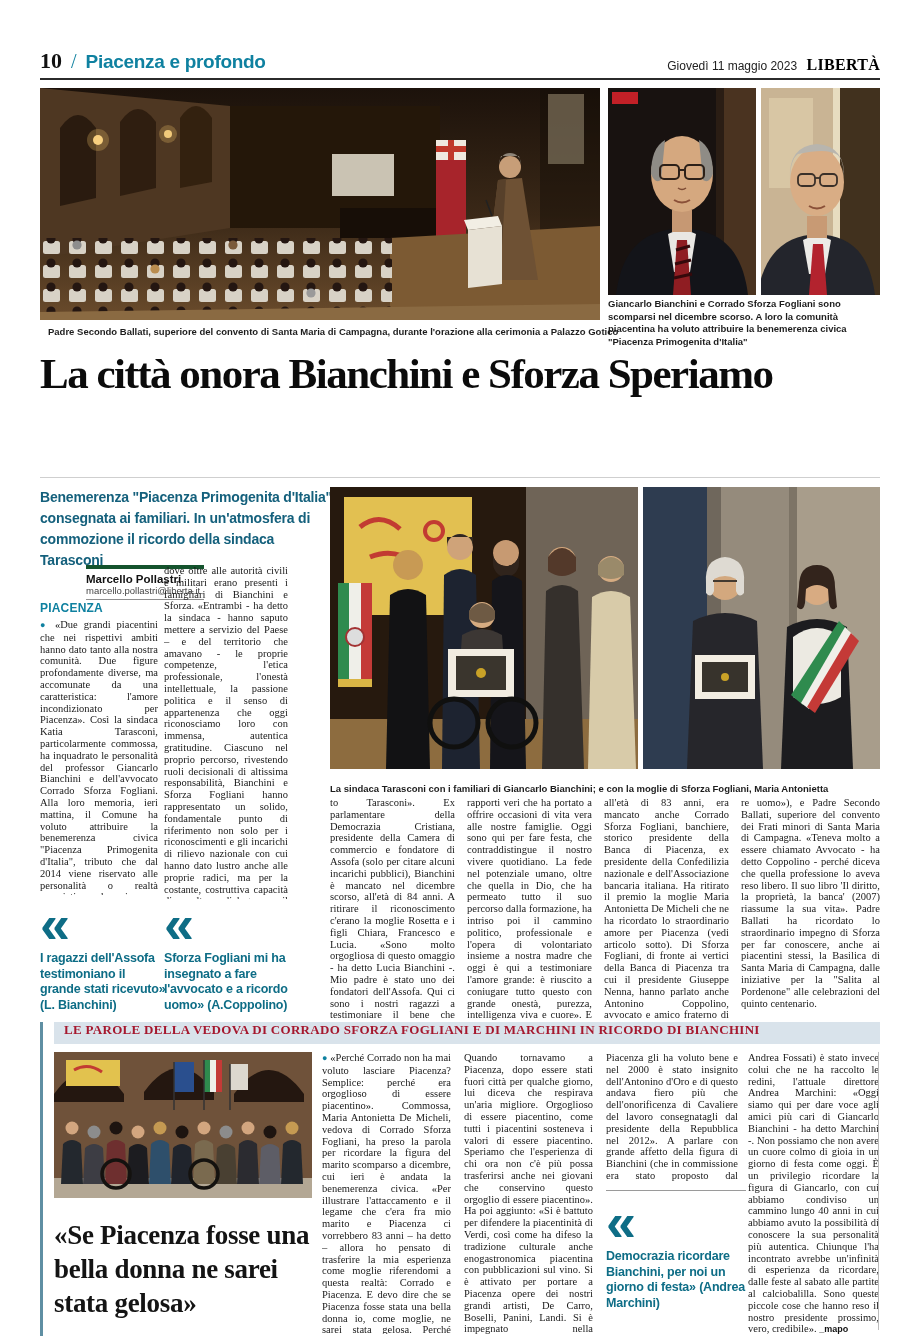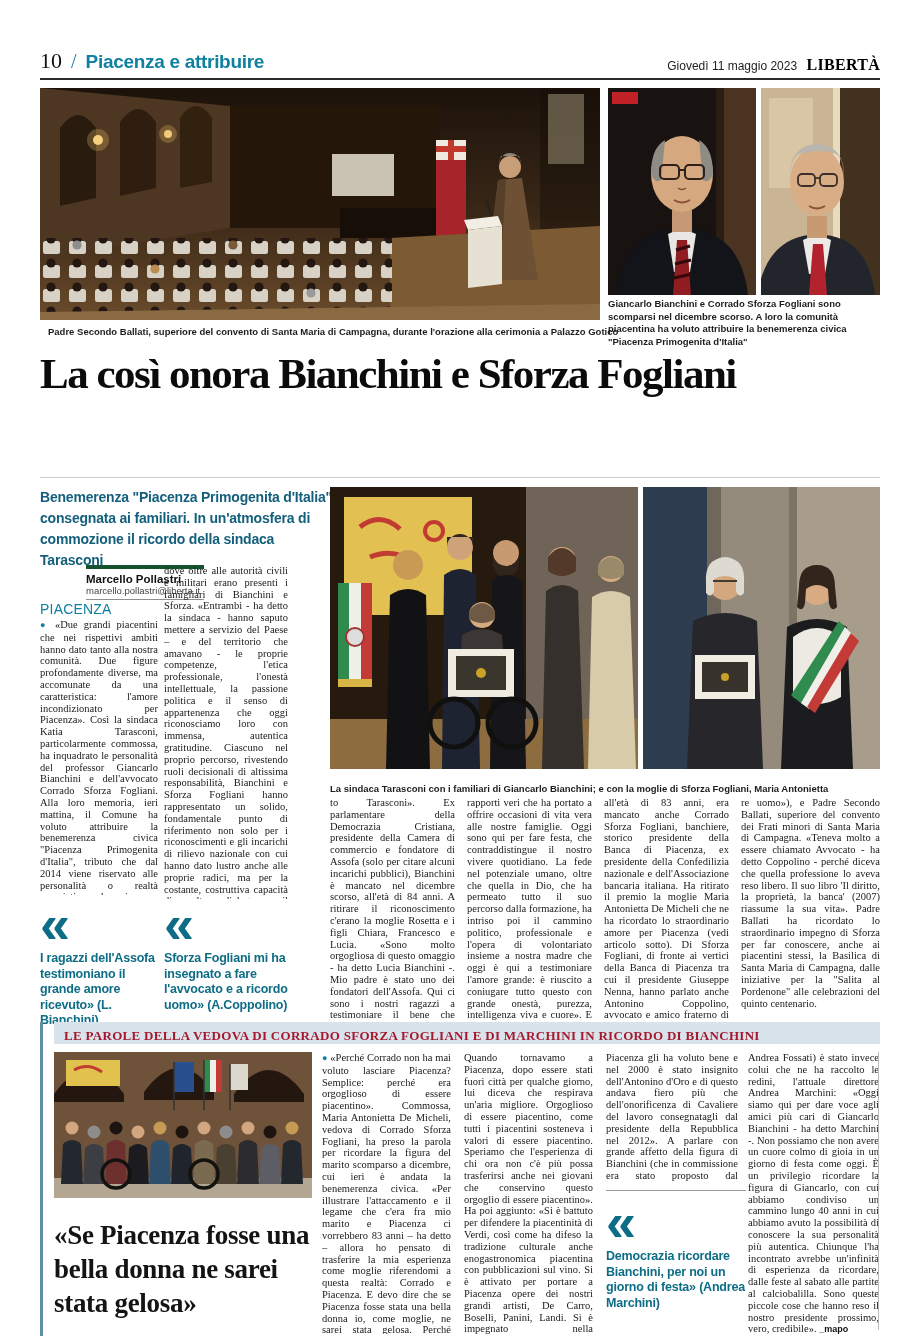--- a/index.html
+++ b/index.html
@@ -9,21 +9,21 @@
     --teal-dark:#136f88;
     --maroon:#a5182e;
   }
   *{margin:0;padding:0;box-sizing:border-box;}
   body{background:#ffffff;font-family:var(--serif);}
   .page{position:relative;width:920px;height:1336px;background:#fff;overflow:hidden;color:#1a1a1a;}
   .abs{position:absolute;}
 
   
   .masthead{left:40px;top:44px;width:840px;display:flex;justify-content:space-between;align-items:flex-end;height:30px;}
-  .page-num{font-family:var(--serif);font-weight:normal;font-size:22px;color:#111;}
+  .page-num{font-family:var(--serif);font-weight:bold;font-size:22px;color:#111;}
   .slash{color:var(--teal);font-size:20px;margin:0 5px;font-weight:normal;}
   .section-name{color:var(--teal);font-family:var(--sans);font-weight:bold;font-size:19px;letter-spacing:-0.3px;}
   .mh-right{font-family:var(--sans);font-size:12px;color:#222;}
   .mh-logo{font-family:var(--serif);font-weight:bold;font-size:16px;letter-spacing:0.3px;margin-left:6px;color:#000;}
   .top-rule{left:40px;top:78px;width:840px;height:2px;background:#2b2b2b;}
 
   
   .photo{overflow:hidden;background:#222;}
   .photo svg{display:block;}
   .caption{font-family:var(--sans);font-weight:bold;font-size:9.5px;line-height:12.5px;color:#1d1d1d;}
@@ -34,42 +34,42 @@
 
   .article-rule{left:40px;top:477px;width:840px;height:1px;background:#cfcfcf;}
 
   
   .article{left:40px;top:485px;width:840px;height:556px;}
   .standfirst{left:0;top:2px;width:296px;font-family:var(--sans);font-weight:bold;
     font-size:14px;line-height:21px;letter-spacing:-0.2px;color:#14607c;}
   .byline-box{left:0;top:80px;width:118px;border-top:4px solid #14532d;border-bottom:1px solid #8f8f8f;padding:4px 0 3px;margin-left:46px;}
   .byline-name{font-family:var(--sans);font-weight:bold;font-size:11.5px;color:#111;display:block;}
   .byline-email{font-family:var(--sans);font-size:9.5px;color:#444;display:block;}
-  .location{left:0;top:116px;font-family:var(--sans);font-weight:normal;font-size:14px;color:var(--teal);letter-spacing:0.2px;}
+  .location{left:0;top:116px;font-family:var(--sans);font-weight:bold;font-size:12px;color:var(--teal);letter-spacing:0.2px;}
   .body-text{font-family:var(--serif);font-size:10.5px;line-height:11.8px;text-align:justify;color:#191919;overflow:hidden;}
   .bullet{color:var(--teal);font-size:9px;}
   .c1{left:0;top:134px;width:118px;height:276px;}
   .c2{left:124px;top:80px;width:124px;height:334px;}
   .c3{left:290px;top:312px;width:125px;height:242px;}
   .c4{left:427px;top:312px;width:125px;height:242px;}
   .c5{left:564px;top:312px;width:125px;height:242px;}
   .c6{left:701px;top:312px;width:139px;height:242px;}
   .mid-caption{left:290px;top:290px;width:550px;margin-top:8px;}
 
   .pullquote .pq-glyph{font-family:var(--sans);font-weight:bold;font-size:54px;line-height:38px;
     letter-spacing:-4px;color:#0e6d86;}
   .pullquote .pq-text{font-family:var(--sans);font-weight:bold;font-size:12.5px;line-height:15.5px;
     color:#0e6d86;margin-top:8px;letter-spacing:-0.2px;}
   .q1{left:0;top:420px;width:128px;}
   .q2{left:124px;top:420px;width:134px;}
 
   
   .bottom{left:40px;top:1022px;width:840px;height:314px;}
   .b-bar{left:0;top:0;width:3px;height:314px;background:#5f8fa3;}
-  .b-kicker{left:14px;top:0;width:826px;height:22px;background:#d9e3eb;display:flex;align-items:flex-end;padding-left:10px;}
+  .b-kicker{left:14px;top:0;width:826px;height:22px;background:#d9e3eb;display:flex;align-items:flex-start;padding-left:10px;}
   .b-kicker-text{font-family:var(--serif);font-weight:bold;font-size:13px;letter-spacing:0.3px;color:var(--maroon);}
   .b-photo{left:14px;top:30px;width:258px;height:146px;}
   .b-quote-left{left:14px;top:196px;width:276px;font-family:var(--serif);font-weight:bold;
     font-size:27px;line-height:34px;letter-spacing:-0.3px;color:#141414;}
   .b1{left:282px;top:30px;width:129px;height:282px;}
   .b2{left:424px;top:30px;width:129px;height:282px;}
   .b3{left:566px;top:30px;width:132px;height:130px;}
   .b4{left:708px;top:30px;width:131px;height:282px;}
   .b-quote-right{left:566px;top:168px;width:140px;border-top:1px solid #9a9a9a;padding-top:12px;}
   .b-rrule{left:838px;top:30px;width:1px;height:278px;background:#bcbcbc;}
@@ -77,21 +77,21 @@
 </style>
 </head>
 <body>
 
 <div class="page">
 
   <header class="abs masthead">
     <div>
       <span class="page-num">10</span>
       <span class="slash">/</span>
-      <span class="section-name">Piacenza e attribuire</span>
+      <span class="section-name">Piacenza e profondo</span>
     </div>
     <div class="mh-right">
       <span>Giovedì 11 maggio 2023</span>
       <span class="mh-logo">LIBERTÀ</span>
     </div>
   </header>
   <div class="abs top-rule"></div>
 
   <div class="abs photo" style="left:40px;top:88px;width:560px;height:232px;">
     <svg viewBox="0 0 560 232" width="560" height="232">
@@ -181,21 +181,21 @@
       <path d="M29,92 q-2,-34 27,-36 q29,2 27,36 q0,-22 -8,-26 q-10,-6 -38,0 q-8,6 -8,26 Z" fill="#b8b5ae"></path>
       <rect x="37" y="86" width="17" height="12" rx="4" fill="none" stroke="#3a3029" stroke-width="1.8"></rect>
       <rect x="59" y="86" width="17" height="12" rx="4" fill="none" stroke="#3a3029" stroke-width="1.8"></rect>
       <line x1="54" y1="90" x2="59" y2="90" stroke="#3a3029" stroke-width="1.8"></line>
       <path d="M48,118 q8,5 16,0" stroke="#8a5038" stroke-width="2" fill="none"></path>
     </svg>
   </div>
   <p class="abs caption" style="left:608px;top:298px;width:272px;">Giancarlo Bianchini e Corrado Sforza Fogliani sono scomparsi nel dicembre scorso. A loro la comunità piacentina ha voluto attribuire la benemerenza civica "Piacenza Primogenita d'Italia"</p>
 
   <h1 class="abs headline">
-    <span style="display:block;">La così onora Bianchini e Sforza Fogliani</span>
+    <span style="display:block;">La città onora Bianchini e Sforza Speriamo</span>
   </h1>
   <div class="abs article-rule"></div>
 
   <section class="abs article">
     <p class="abs standfirst">Benemerenza "Piacenza Primogenita d'Italia" consegnata ai familiari. In un'atmosfera di commozione il ricordo della sindaca Tarasconi</p>
 
     <div class="abs byline-box">
       <span class="byline-name">Marcello Pollastri</span>
       <span class="byline-email">marcello.pollastri@liberta.it</span>
     </div>
@@ -266,21 +266,21 @@
     </div>
     <p class="abs caption mid-caption">La sindaca Tarasconi con i familiari di Giancarlo Bianchini; e con la moglie di Sforza Fogliani, Maria Antonietta</p>
 
     <p class="abs body-text c3">to Tarasconi». Ex parlamentare della Democrazia Cristiana, presidente della Camera di commercio e fondatore di Assofa (solo per citare alcuni incarichi pubblici), Bianchini è mancato nel dicembre scorso, all'età di 84 anni. A ritirare il riconoscimento c'erano la moglie Rosetta e i figli Chiara, Francesco e Lucia. «Sono molto orgogliosa di questo omaggio - ha detto Lucia Bianchini -. Mio padre è stato uno dei fondatori dell'Assofa. Qui ci sono i nostri ragazzi a testimoniare il bene che hanno ricevuto, l'amore e il senso dell'amicizia profondo dei</p>
     <p class="abs body-text c4">rapporti veri che ha portato a offrire occasioni di vita vera alle nostre famiglie. Oggi sono qui per fare festa, che contraddistingue il nostro vivere quotidiano. La fede nel potenziale umano, oltre che quella in Dio, che ha permeato tutto il suo percorso dalla formazione, ha intriso poi il cammino politico, professionale e l'opera di volontariato insieme a nostra madre che oggi è qui a testimoniare l'amore grande: è riuscito a coniugare tutto questo con grande onestà, purezza, intelligenza viva e cuore». E sempre nel dicembre scorso,</p>
     <p class="abs body-text c5">all'età di 83 anni, era mancato anche Corrado Sforza Fogliani, banchiere, storico presidente della Banca di Piacenza, ex presidente della Confedilizia nazionale e dell'Associazione bancaria italiana. Ha ritirato il premio la moglie Maria Antonietta De Micheli che ne ha ricordato lo straordinario amore per Piacenza (vedi articolo sotto). Di Sforza Fogliani, di fronte ai vertici della Banca di Piacenza tra cui il presidente Giuseppe Nenna, hanno parlato anche Antonino Coppolino, avvocato e amico fraterno di Sforza («mi ha insegnato a fare l'avvocato e a esse-</p>
     <p class="abs body-text c6">re uomo»), e Padre Secondo Ballati, superiore del convento dei Frati minori di Santa Maria di Campagna. «Teneva molto a essere chiamato Avvocato - ha detto Coppolino - perché diceva che quella professione lo aveva reso libero. Il suo libro 'Il diritto, la proprietà, la banca' (2007) riassume la sua vita». Padre Ballati ha ricordato lo straordinario impegno di Sforza per far conoscere, anche ai piacentini stessi, la Basilica di Santa Maria di Campagna, dalle iniziative per la "Salita al Pordenone" alle celebrazioni del quinto centenario.</p>
 
     <div class="abs pullquote q1">
       <div class="pq-glyph">«</div>
-      <p class="pq-text">I ragazzi dell'Assofa testimoniano il grande amore ricevuto» (L. Bianchini)</p>
+      <p class="pq-text">I ragazzi dell'Assofa testimoniano il grande stati ricevuto» (L. Bianchini)</p>
     </div>
     <div class="abs pullquote q2">
       <div class="pq-glyph">«</div>
       <p class="pq-text">Sforza Fogliani mi ha insegnato a fare l'avvocato e a ricordo uomo» (A.Coppolino)</p>
     </div>
   </section>
 
   <section class="abs bottom">
     <div class="abs b-bar"></div>
     <div class="abs b-kicker">

